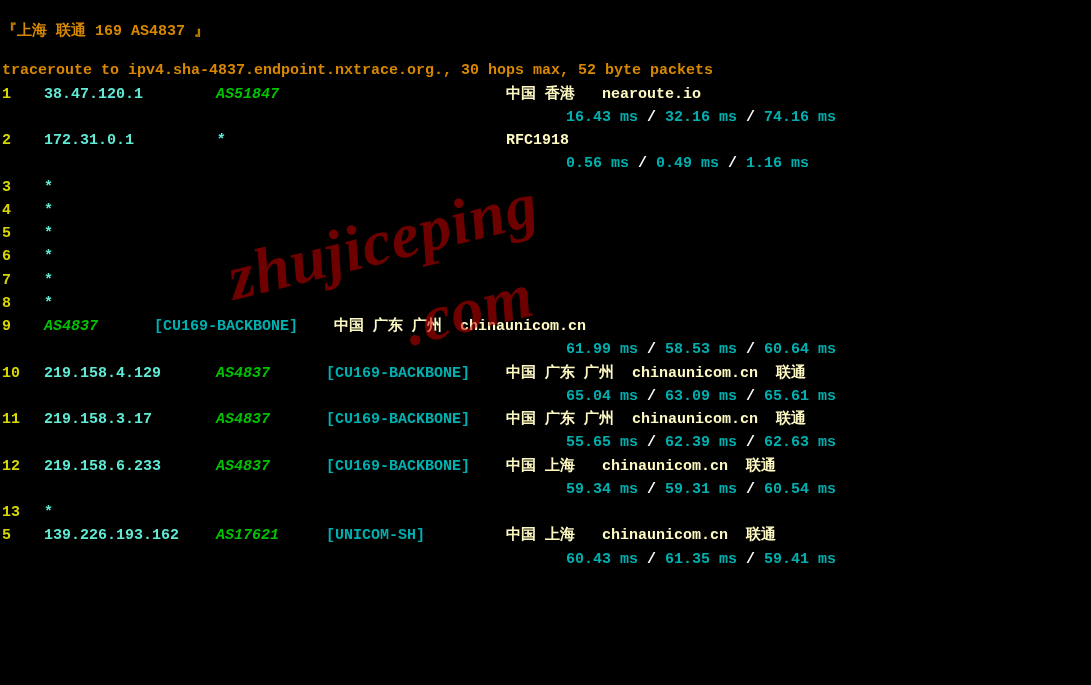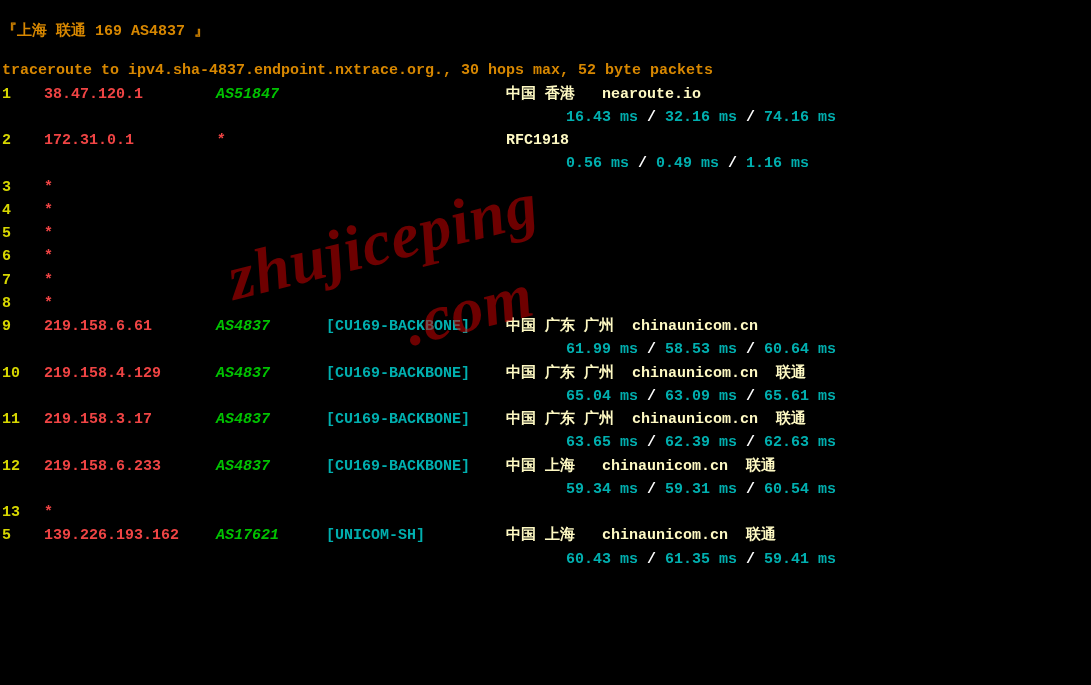--- a/index.html
+++ b/index.html
@@ -10,21 +10,21 @@
       font-weight: bold;
       color: #fff;
       padding: 4px 2px;
       width: 1091px;
       height: 685px;
       overflow: hidden;
       position: relative;
       line-height: 1.55;
     }
     .c-orange { color: #d78700; margin-top: 16px; }
-    .c-white  { color: #ef4444; }
+    .c-white  { color: #5eead4; }
     .c-green  { color: #00c200; }
     .c-yellow { color: #d7d700; }
     .header-line { white-space: pre; }
     .trace-line  { white-space: pre; }
     .row-group   { display: flex; flex-direction: column; }
     .top-row     { display: flex; white-space: pre; }
     .sub-row     { display: flex; white-space: pre; }
     .col-hop     { width: 42px;  flex-shrink: 0; }
     .col-ip      { width: 172px; flex-shrink: 0; }
     .col-asn     { width: 110px; flex-shrink: 0; font-style: italic; }
@@ -76,30 +76,30 @@
     <div class="row-group">
       <div class="top-row"><span class="col-hop c-yellow">6</span><span class="col-ip c-white">*</span></div>
     </div>
     <div class="row-group">
       <div class="top-row"><span class="col-hop c-yellow">7</span><span class="col-ip c-white">*</span></div>
     </div>
     <div class="row-group">
       <div class="top-row"><span class="col-hop c-yellow">8</span><span class="col-ip c-white">*</span></div>
     </div>
     <div class="row-group">
-      <div class="top-row"><span class="col-hop c-yellow">9</span><span class="col-ip c-white">219.158.6.61</span><span class="col-asn c-green">AS4837</span><span class="col-bb">[CU169-BACKBONE]</span><span class="col-geo c-white">中国 广东 广州  chinaunicom.cn</span></div>
+      <div class="top-row"><span class="col-hop c-yellow">9</span><span class="col-asn c-green">AS4837</span><span class="col-bb">[CU169-BACKBONE]</span><span class="col-geo c-white">中国 广东 广州  chinaunicom.cn</span></div>
       <div class="sub-row"><span class="col-left-pad"></span><span class="lat-seg">61.99 ms</span><span class="lat-sep"> / </span><span class="lat-seg">58.53 ms</span><span class="lat-sep"> / </span><span class="lat-seg">60.64 ms</span></div>
     </div>
     <div class="row-group">
       <div class="top-row"><span class="col-hop c-yellow">10</span><span class="col-ip c-white">219.158.4.129</span><span class="col-asn c-green">AS4837</span><span class="col-bb">[CU169-BACKBONE]</span><span class="col-geo c-white">中国 广东 广州  chinaunicom.cn  联通</span></div>
       <div class="sub-row"><span class="col-left-pad"></span><span class="lat-seg">65.04 ms</span><span class="lat-sep"> / </span><span class="lat-seg">63.09 ms</span><span class="lat-sep"> / </span><span class="lat-seg">65.61 ms</span></div>
     </div>
     <div class="row-group">
       <div class="top-row"><span class="col-hop c-yellow">11</span><span class="col-ip c-white">219.158.3.17</span><span class="col-asn c-green">AS4837</span><span class="col-bb">[CU169-BACKBONE]</span><span class="col-geo c-white">中国 广东 广州  chinaunicom.cn  联通</span></div>
-      <div class="sub-row"><span class="col-left-pad"></span><span class="lat-seg">63.65 ms</span><span class="lat-sep"> / </span><span class="lat-seg">62.39 ms</span><span class="lat-sep"> / </span><span class="lat-seg">62.63 ms</span></div>
+      <div class="sub-row"><span class="col-left-pad"></span><span class="lat-seg">55.65 ms</span><span class="lat-sep"> / </span><span class="lat-seg">62.39 ms</span><span class="lat-sep"> / </span><span class="lat-seg">62.63 ms</span></div>
     </div>
     <div class="row-group">
       <div class="top-row"><span class="col-hop c-yellow">12</span><span class="col-ip c-white">219.158.6.233</span><span class="col-asn c-green">AS4837</span><span class="col-bb">[CU169-BACKBONE]</span><span class="col-geo c-white">中国 上海   chinaunicom.cn  联通</span></div>
       <div class="sub-row"><span class="col-left-pad"></span><span class="lat-seg">59.34 ms</span><span class="lat-sep"> / </span><span class="lat-seg">59.31 ms</span><span class="lat-sep"> / </span><span class="lat-seg">60.54 ms</span></div>
     </div>
     <div class="row-group">
       <div class="top-row"><span class="col-hop c-yellow">13</span><span class="col-ip c-white">*</span></div>
     </div>
     <div class="row-group">
       <div class="top-row"><span class="col-hop c-yellow">5</span><span class="col-ip c-white">139.226.193.162</span><span class="col-asn c-green">AS17621</span><span class="col-bb">[UNICOM-SH]</span><span class="col-geo c-white">中国 上海   chinaunicom.cn  联通</span></div>

